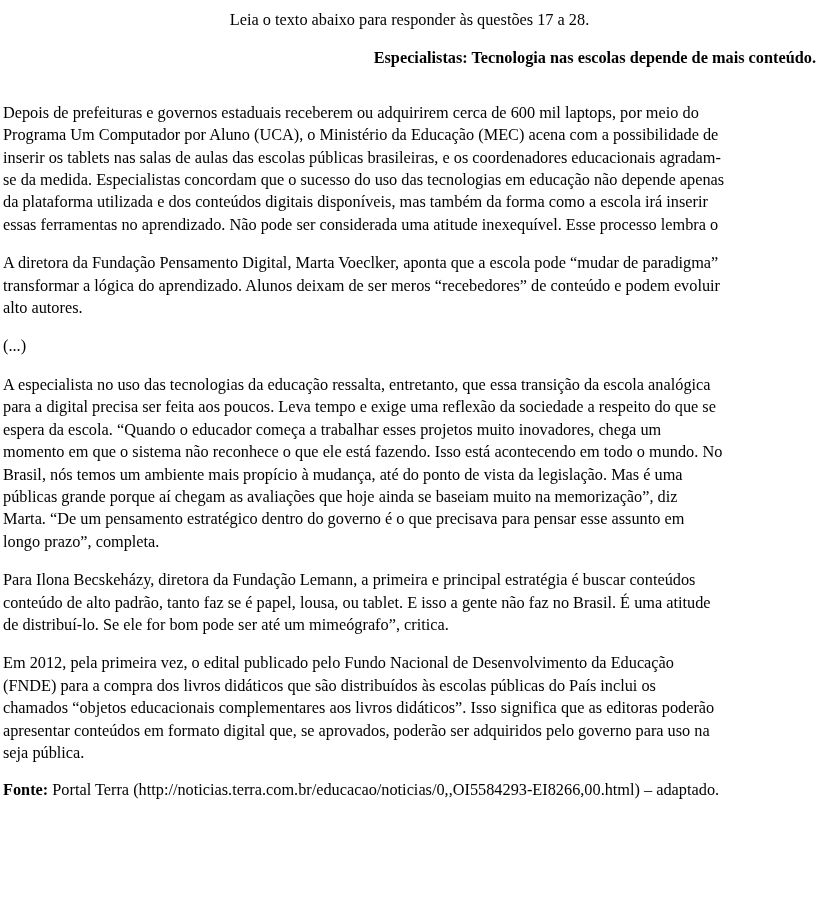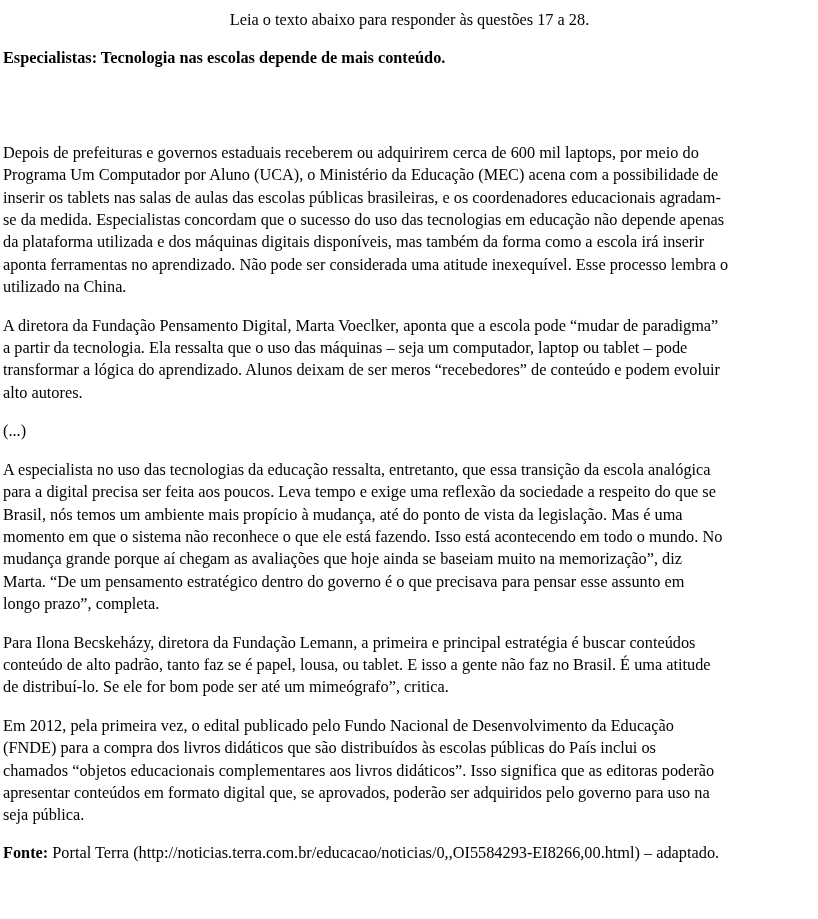--- a/index.html
+++ b/index.html
@@ -18,23 +18,23 @@
     font-family: "Liberation Serif", "DejaVu Serif", serif;
     font-size: 16.3px;
     line-height: 22.4px;
     overflow: hidden;
   }
   .instruction {
     text-align: center;
     margin-bottom: 16px;
   }
   .title {
-    text-align: left;
+    text-align: right;
     font-weight: bold;
-    margin-bottom: 72px;
+    margin-bottom: 32px;
   }
   .para {
     margin: 16px 0 15px 0;
   }
   .line {
     white-space: pre;
   }
   .source {
     margin-top: 3px;
     white-space: pre;
@@ -50,39 +50,38 @@
   <div class="instruction">Leia o texto abaixo para responder às questões 17 a 28.</div>
 
   <div class="title">Especialistas: Tecnologia nas escolas depende de mais conteúdo.</div>
 
   <div>
       <div class="para">
         <div class="line">Depois de prefeituras e governos estaduais receberem ou adquirirem cerca de 600 mil laptops, por meio do</div>
         <div class="line">Programa Um Computador por Aluno (UCA), o Ministério da Educação (MEC) acena com a possibilidade de</div>
         <div class="line">inserir os tablets nas salas de aulas das escolas públicas brasileiras, e os coordenadores educacionais agradam-</div>
         <div class="line">se da medida. Especialistas concordam que o sucesso do uso das tecnologias em educação não depende apenas</div>
-        <div class="line">da plataforma utilizada e dos máquinas digitais disponíveis, mas também da forma como a escola irá inserir</div>
-        <div class="line">aponta ferramentas no aprendizado. Não pode ser considerada uma atitude inexequível. Esse processo lembra o</div>
-        <div class="line">utilizado na China.</div>
+        <div class="line">da plataforma utilizada e dos conteúdos digitais disponíveis, mas também da forma como a escola irá inserir</div>
+        <div class="line">essas ferramentas no aprendizado. Não pode ser considerada uma atitude inexequível. Esse processo lembra o</div>
       </div>
       <div class="para">
         <div class="line">A diretora da Fundação Pensamento Digital, Marta Voeclker, aponta que a escola pode “mudar de paradigma”</div>
-        <div class="line">a partir da tecnologia. Ela ressalta que o uso das máquinas – seja um computador, laptop ou tablet – pode</div>
         <div class="line">transformar a lógica do aprendizado. Alunos deixam de ser meros “recebedores” de conteúdo e podem evoluir</div>
         <div class="line">alto autores.</div>
       </div>
       <div class="para">
         <div class="line">(...)</div>
       </div>
       <div class="para">
         <div class="line">A especialista no uso das tecnologias da educação ressalta, entretanto, que essa transição da escola analógica</div>
         <div class="line">para a digital precisa ser feita aos poucos. Leva tempo e exige uma reflexão da sociedade a respeito do que se</div>
+        <div class="line">espera da escola. “Quando o educador começa a trabalhar esses projetos muito inovadores, chega um</div>
+        <div class="line">momento em que o sistema não reconhece o que ele está fazendo. Isso está acontecendo em todo o mundo. No</div>
         <div class="line">Brasil, nós temos um ambiente mais propício à mudança, até do ponto de vista da legislação. Mas é uma</div>
-        <div class="line">momento em que o sistema não reconhece o que ele está fazendo. Isso está acontecendo em todo o mundo. No</div>
-        <div class="line">mudança grande porque aí chegam as avaliações que hoje ainda se baseiam muito na memorização”, diz</div>
+        <div class="line">públicas grande porque aí chegam as avaliações que hoje ainda se baseiam muito na memorização”, diz</div>
         <div class="line">Marta. “De um pensamento estratégico dentro do governo é o que precisava para pensar esse assunto em</div>
         <div class="line">longo prazo”, completa.</div>
       </div>
       <div class="para">
         <div class="line">Para Ilona Becskeházy, diretora da Fundação Lemann, a primeira e principal estratégia é buscar conteúdos</div>
         <div class="line">conteúdo de alto padrão, tanto faz se é papel, lousa, ou tablet. E isso a gente não faz no Brasil. É uma atitude</div>
         <div class="line">de distribuí-lo. Se ele for bom pode ser até um mimeógrafo”, critica.</div>
       </div>
       <div class="para">
         <div class="line">Em 2012, pela primeira vez, o edital publicado pelo Fundo Nacional de Desenvolvimento da Educação</div>

